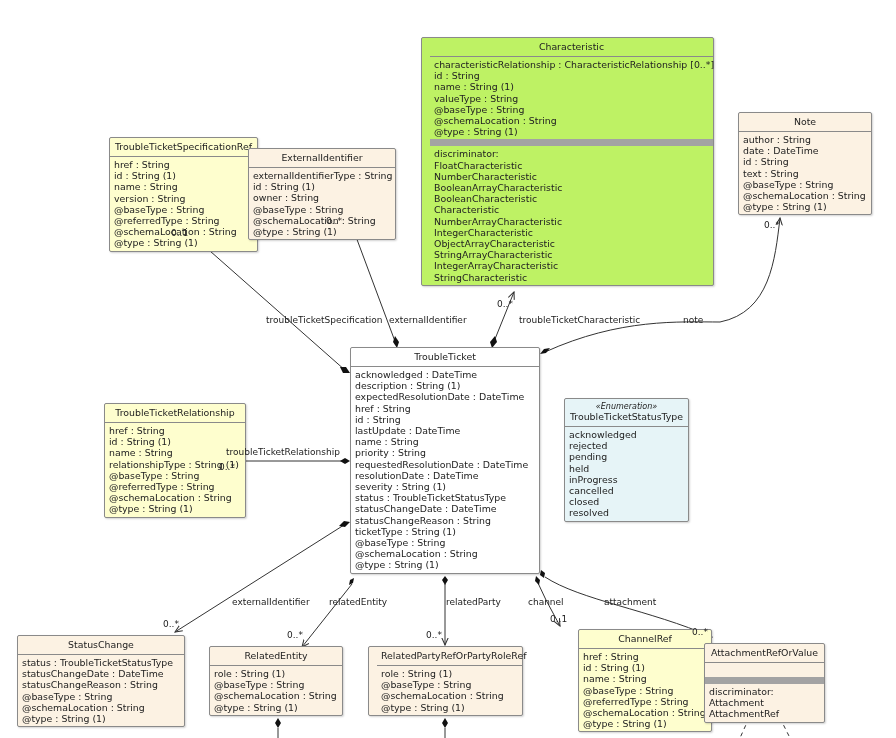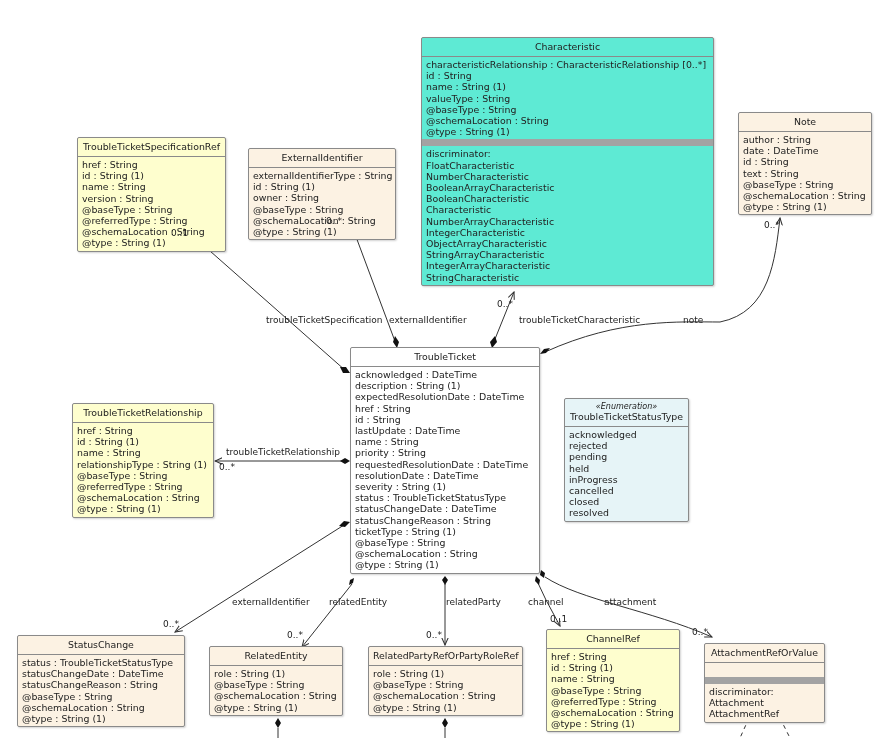--- a/index.html
+++ b/index.html
@@ -9,23 +9,23 @@
   svg#links { position: absolute; left: 0; top: 0; width: 896px; height: 738px; }
   .cls { position: absolute; border: 1px solid #8a8a8a; border-radius: 2px;
          box-shadow: 1px 1px 2px rgba(0,0,0,0.18); box-sizing: border-box; }
   .cls .hdr { text-align: center; padding: 3px 4px 3px 4px; line-height: 12px;
               border-bottom: 1px solid #8a8a8a; white-space: nowrap; }
   .cls .stereo { font-style: italic; font-size: 8px; line-height: 9px; display: block; }
   .cls .sec { padding: 2px 4px 2px 4px; line-height: 11.2px; white-space: nowrap; }
   .cls .sec.sep { border-top: 7px solid #a3a3a3; }
   .cls .sec.empty { height: 14px; padding: 0; }
   .line { display: block; }
-  .c-yellow { background: #fefece; }
+  .c-yellow { background: #fefece; margin-left: 32px; }
   .c-beige  { background: #fcf2e3; }
-  .c-pink   { background: #5eead4; }
+  .c-pink   { background: #bef264; padding-left: 8px; }
   .c-blue   { background: #e6f4f7; }
   .c-white  { background: #ffffff; }
   .lbl { position: absolute; font-size: 9px; white-space: nowrap; color: #222; }
 </style>
 </head>
 <body>
 
 <div id="canvas">
 
   <svg id="links" xmlns="http://www.w3.org/2000/svg">
@@ -209,21 +209,21 @@
   <div class="cls c-beige" style="left:209px; top:646px; width:134px;">
     <div class="hdr">RelatedEntity</div>
     <div class="sec">
         <span class="line">role : String (1)</span>
         <span class="line">@baseType : String</span>
         <span class="line">@schemaLocation : String</span>
         <span class="line">@type : String (1)</span>
       </div>
   </div>
 
-  <div class="cls c-beige" style="left:368px; top:646px; width:155px;">
+  <div class="cls c-beige" style="left:368px; top:646px; width:155px;padding-left:8px;">
     <div class="hdr">RelatedPartyRefOrPartyRoleRef</div>
     <div class="sec">
         <span class="line">role : String (1)</span>
         <span class="line">@baseType : String</span>
         <span class="line">@schemaLocation : String</span>
         <span class="line">@type : String (1)</span>
       </div>
   </div>
 
   <div class="cls c-yellow" style="left:546px; top:629px; width:134px;">

